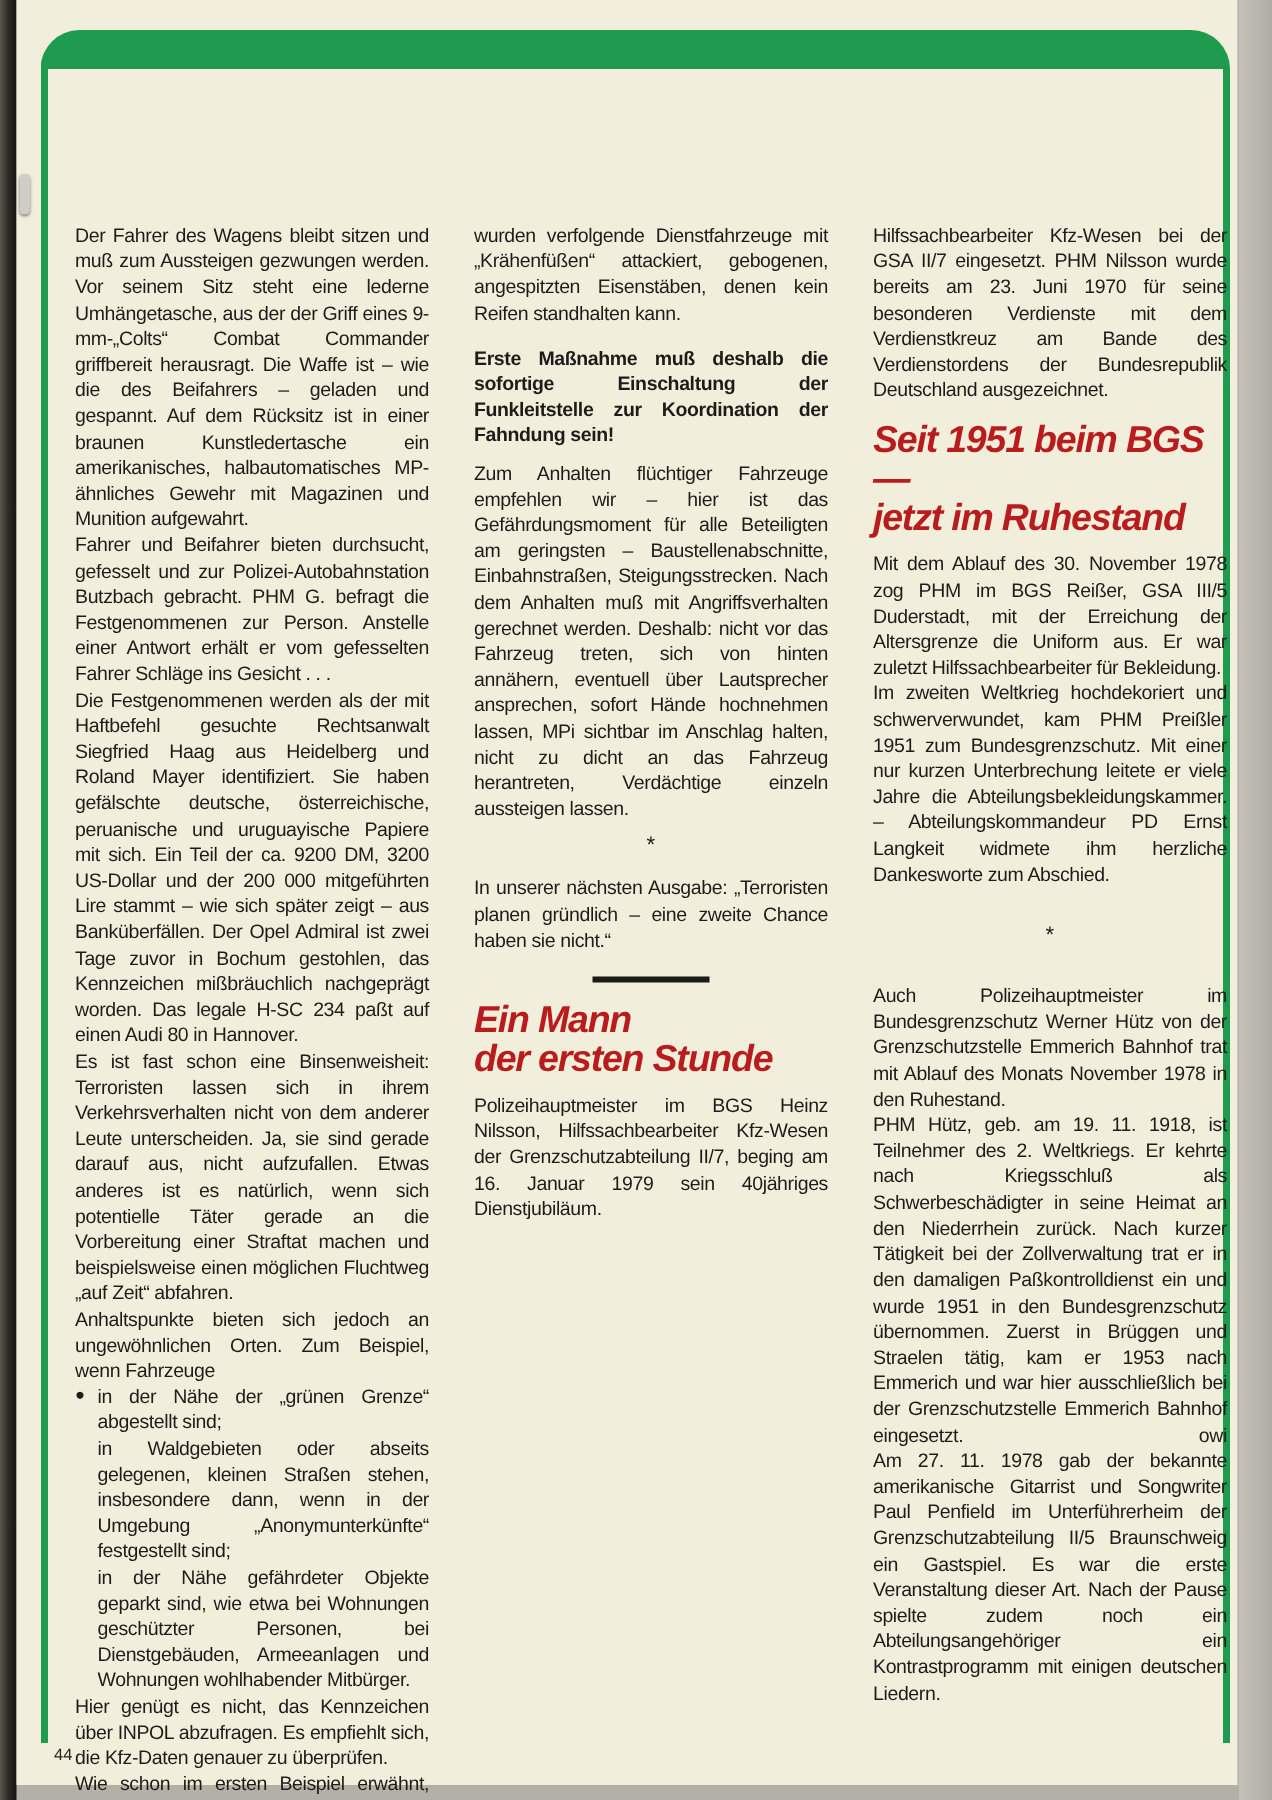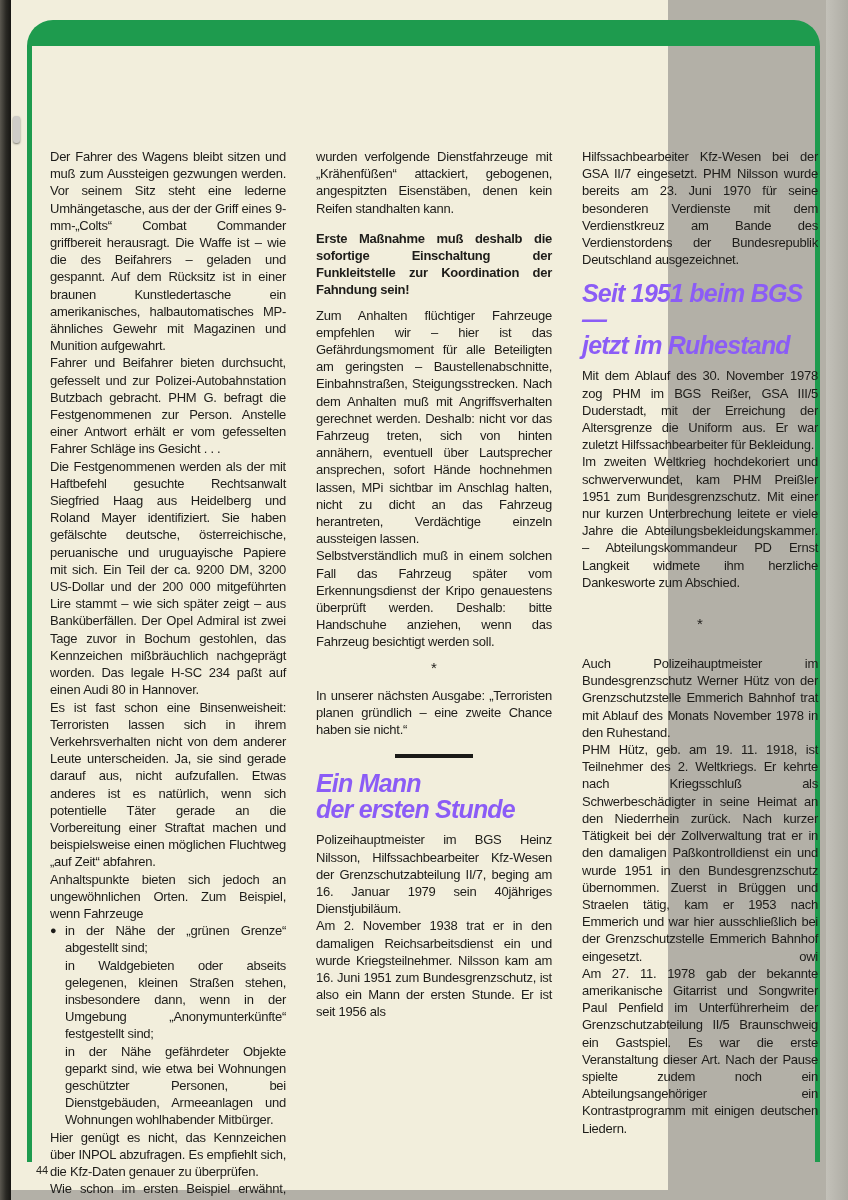--- a/index.html
+++ b/index.html
@@ -14,21 +14,21 @@
   }
   .scan-edge-right{
     position:absolute;right:0;top:0;width:22px;height:1200px;
     background:linear-gradient(90deg,#c3c1b9,#aeaca4);
   }
   .staple{
     position:absolute;left:2px;top:116px;width:7px;height:27px;
     background:#cfcdc8;border-radius:3px;box-shadow:0 1px 2px rgba(0,0,0,.5);
   }
   .page{
-    position:absolute;left:11px;top:0;width:657px;height:1190px;
+    position:absolute;left:11px;top:0;width:814px;height:1190px;
     background:var(--paper,#f2eedc);
   }
   .frame{
     position:absolute;left:16px;top:20px;width:793px;height:1142px;
     border-top:26px solid var(--green,#1e9b4e);
     border-left:5px solid var(--green,#1e9b4e);
     border-right:5px solid var(--green,#1e9b4e);
     border-bottom:none;
     border-radius:26px 26px 0 0;
     box-sizing:border-box;
@@ -45,21 +45,21 @@
   }
   .body.bold{font-weight:bold;margin:13px 0 8px;}
   .li{
     position:relative;padding-left:15px;
     font-size:13px;line-height:17.2px;letter-spacing:-0.25px;text-align:justify;hyphens:auto;
   }
   .li .marker{position:absolute;left:0;top:0;font-size:11px;}
   .headline{
     margin:12px 0 9px;font-size:25px;line-height:26px;
     font-weight:bold;font-style:italic;letter-spacing:-0.8px;
-    white-space:pre-line;color:#8b5cf6;
+    white-space:pre-line;color:#b91c1c;
   }
   .rule{width:78px;height:4px;background:#1b1a17;margin:16px auto 6px auto;}
   .star{text-align:center;font-size:15px;line-height:14px;margin:10px 0 12px;color:#1d1c19;}
   .col:last-child .star{margin:26px 0 24px;}
   .sig-inline{float:right;}
   .photo{
     flex:1;min-height:120px;margin:10px 0 0;border-radius:14px;overflow:hidden;
     background:#d2d0c9;
   }
   .photo svg{display:block;width:100%;height:100%;}
@@ -89,28 +89,26 @@
         <div class="li"><span class="marker"></span><span>in der Nähe gefährdeter Objekte geparkt sind, wie etwa bei Wohnungen geschützter Personen, bei Dienstgebäuden, Armeeanlagen und Wohnungen wohlhabender Mitbürger.</span></div>
         <p class="body">Hier genügt es nicht, das Kennzeichen über INPOL abzufragen. Es empfiehlt sich, die Kfz-Daten genauer zu überprüfen.</p>
         <p class="body">Wie schon im ersten Beispiel erwähnt, lassen Terroristen keine Chance zur Flucht aus. Die Polizei muß dabei mit allem rechnen. Mit riskanten Flucht- und Überholmanövern ohne Rücksicht auf die Gefährdung anderer Verkehrsteilnehmer ebenso wie mit der Mißachtung von Lichtzeichen und Verkehrseinrichtungen oder mit der Geiselnahme von Verkehrsteilnehmern (wie in Singen, Sprendlingen und Wien). In Berlin</p>
       </div>
 
     <div class="col col2">
       <div>
           <p class="body">wurden verfolgende Dienstfahrzeuge mit „Krähenfüßen“ attackiert, gebogenen, angespitzten Eisenstäben, denen kein Reifen standhalten kann.</p>
           <p class="body bold">Erste Maßnahme muß deshalb die sofortige Einschaltung der Funkleitstelle zur Koordination der Fahndung sein!</p>
           <p class="body">Zum Anhalten flüchtiger Fahrzeuge empfehlen wir – hier ist das Gefährdungsmoment für alle Beteiligten am geringsten – Baustellenabschnitte, Einbahnstraßen, Steigungsstrecken. Nach dem Anhalten muß mit Angriffsverhalten gerechnet werden. Deshalb: nicht vor das Fahrzeug treten, sich von hinten annähern, eventuell über Lautsprecher ansprechen, sofort Hände hochnehmen lassen, MPi sichtbar im Anschlag halten, nicht zu dicht an das Fahrzeug herantreten, Verdächtige einzeln aussteigen lassen.</p>
-          <p class="body">Selbstverständlich muß in einem solchen Fall das Fahrzeug später vom Erkennungsdienst der Kripo genauestens überprüft werden. Deshalb: bitte Handschuhe anziehen, wenn das Fahrzeug besichtigt werden soll.</p>
           <div class="star">*</div>
           <p class="body">In unserer nächsten Ausgabe: „Terroristen planen gründlich – eine zweite Chance haben sie nicht.“</p>
           <div class="rule"></div>
           <h2 class="headline">Ein Mann
 der ersten Stunde</h2>
           <p class="body">Polizeihauptmeister im BGS Heinz Nilsson, Hilfssachbearbeiter Kfz-Wesen der Grenzschutzabteilung II/7, beging am 16. Januar 1979 sein 40jähriges Dienstjubiläum.</p>
-          <p class="body">Am 2. November 1938 trat er in den damaligen Reichsarbeitsdienst ein und wurde Kriegsteilnehmer. Nilsson kam am 16. Juni 1951 zum Bundesgrenzschutz, ist also ein Mann der ersten Stunde. Er ist seit 1956 als</p>
         </div>
       <figure class="photo" role="img" style="margin-left:0;margin-right:0;" aria-label="Schwarzweiß-Porträt: Polizeihauptmeister im BGS in Uniform mit Schirmmütze, Krawatte und Ordensspange">
         <svg viewBox="0 0 236 300" preserveAspectRatio="xMidYMid slice">
           <defs>
             <radialGradient id="bgGrad" cx="50%" cy="35%" r="75%">
               <stop offset="0%" stop-color="#dddbd4"></stop>
               <stop offset="100%" stop-color="#c3c1ba"></stop>
             </radialGradient>
           </defs>
           <rect x="0" y="0" width="236" height="300" fill="url(#bgGrad)"></rect>

